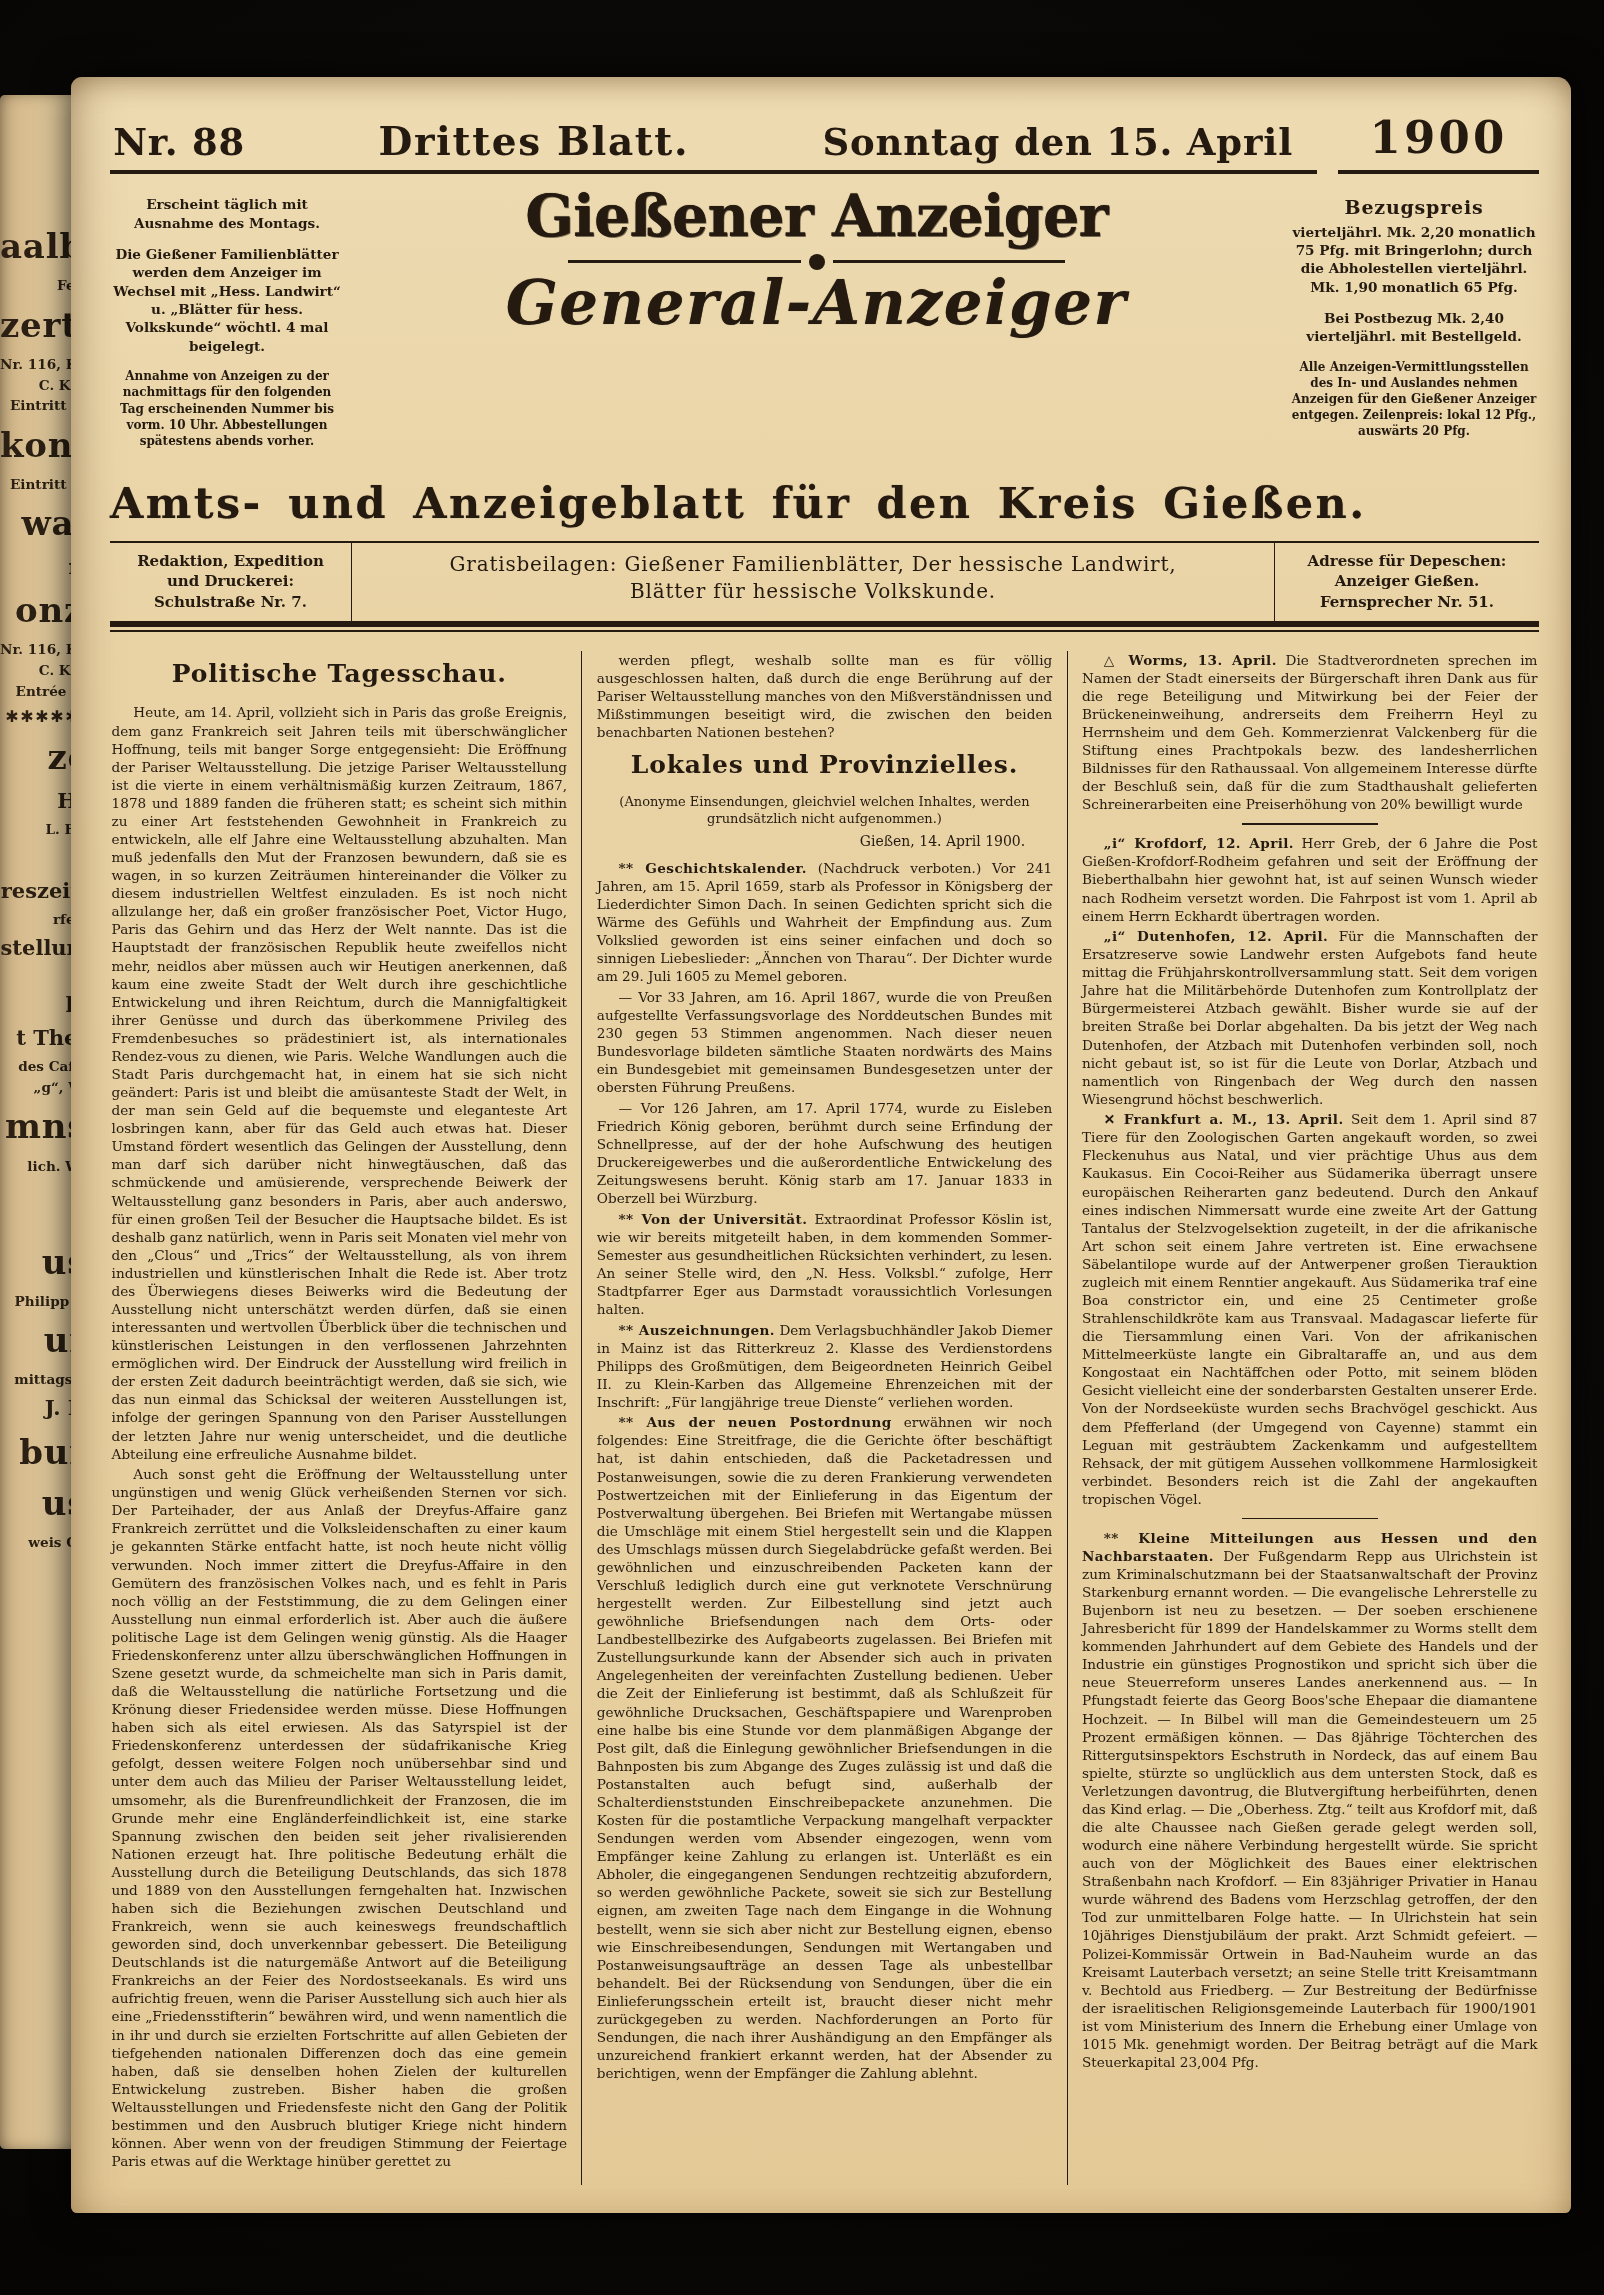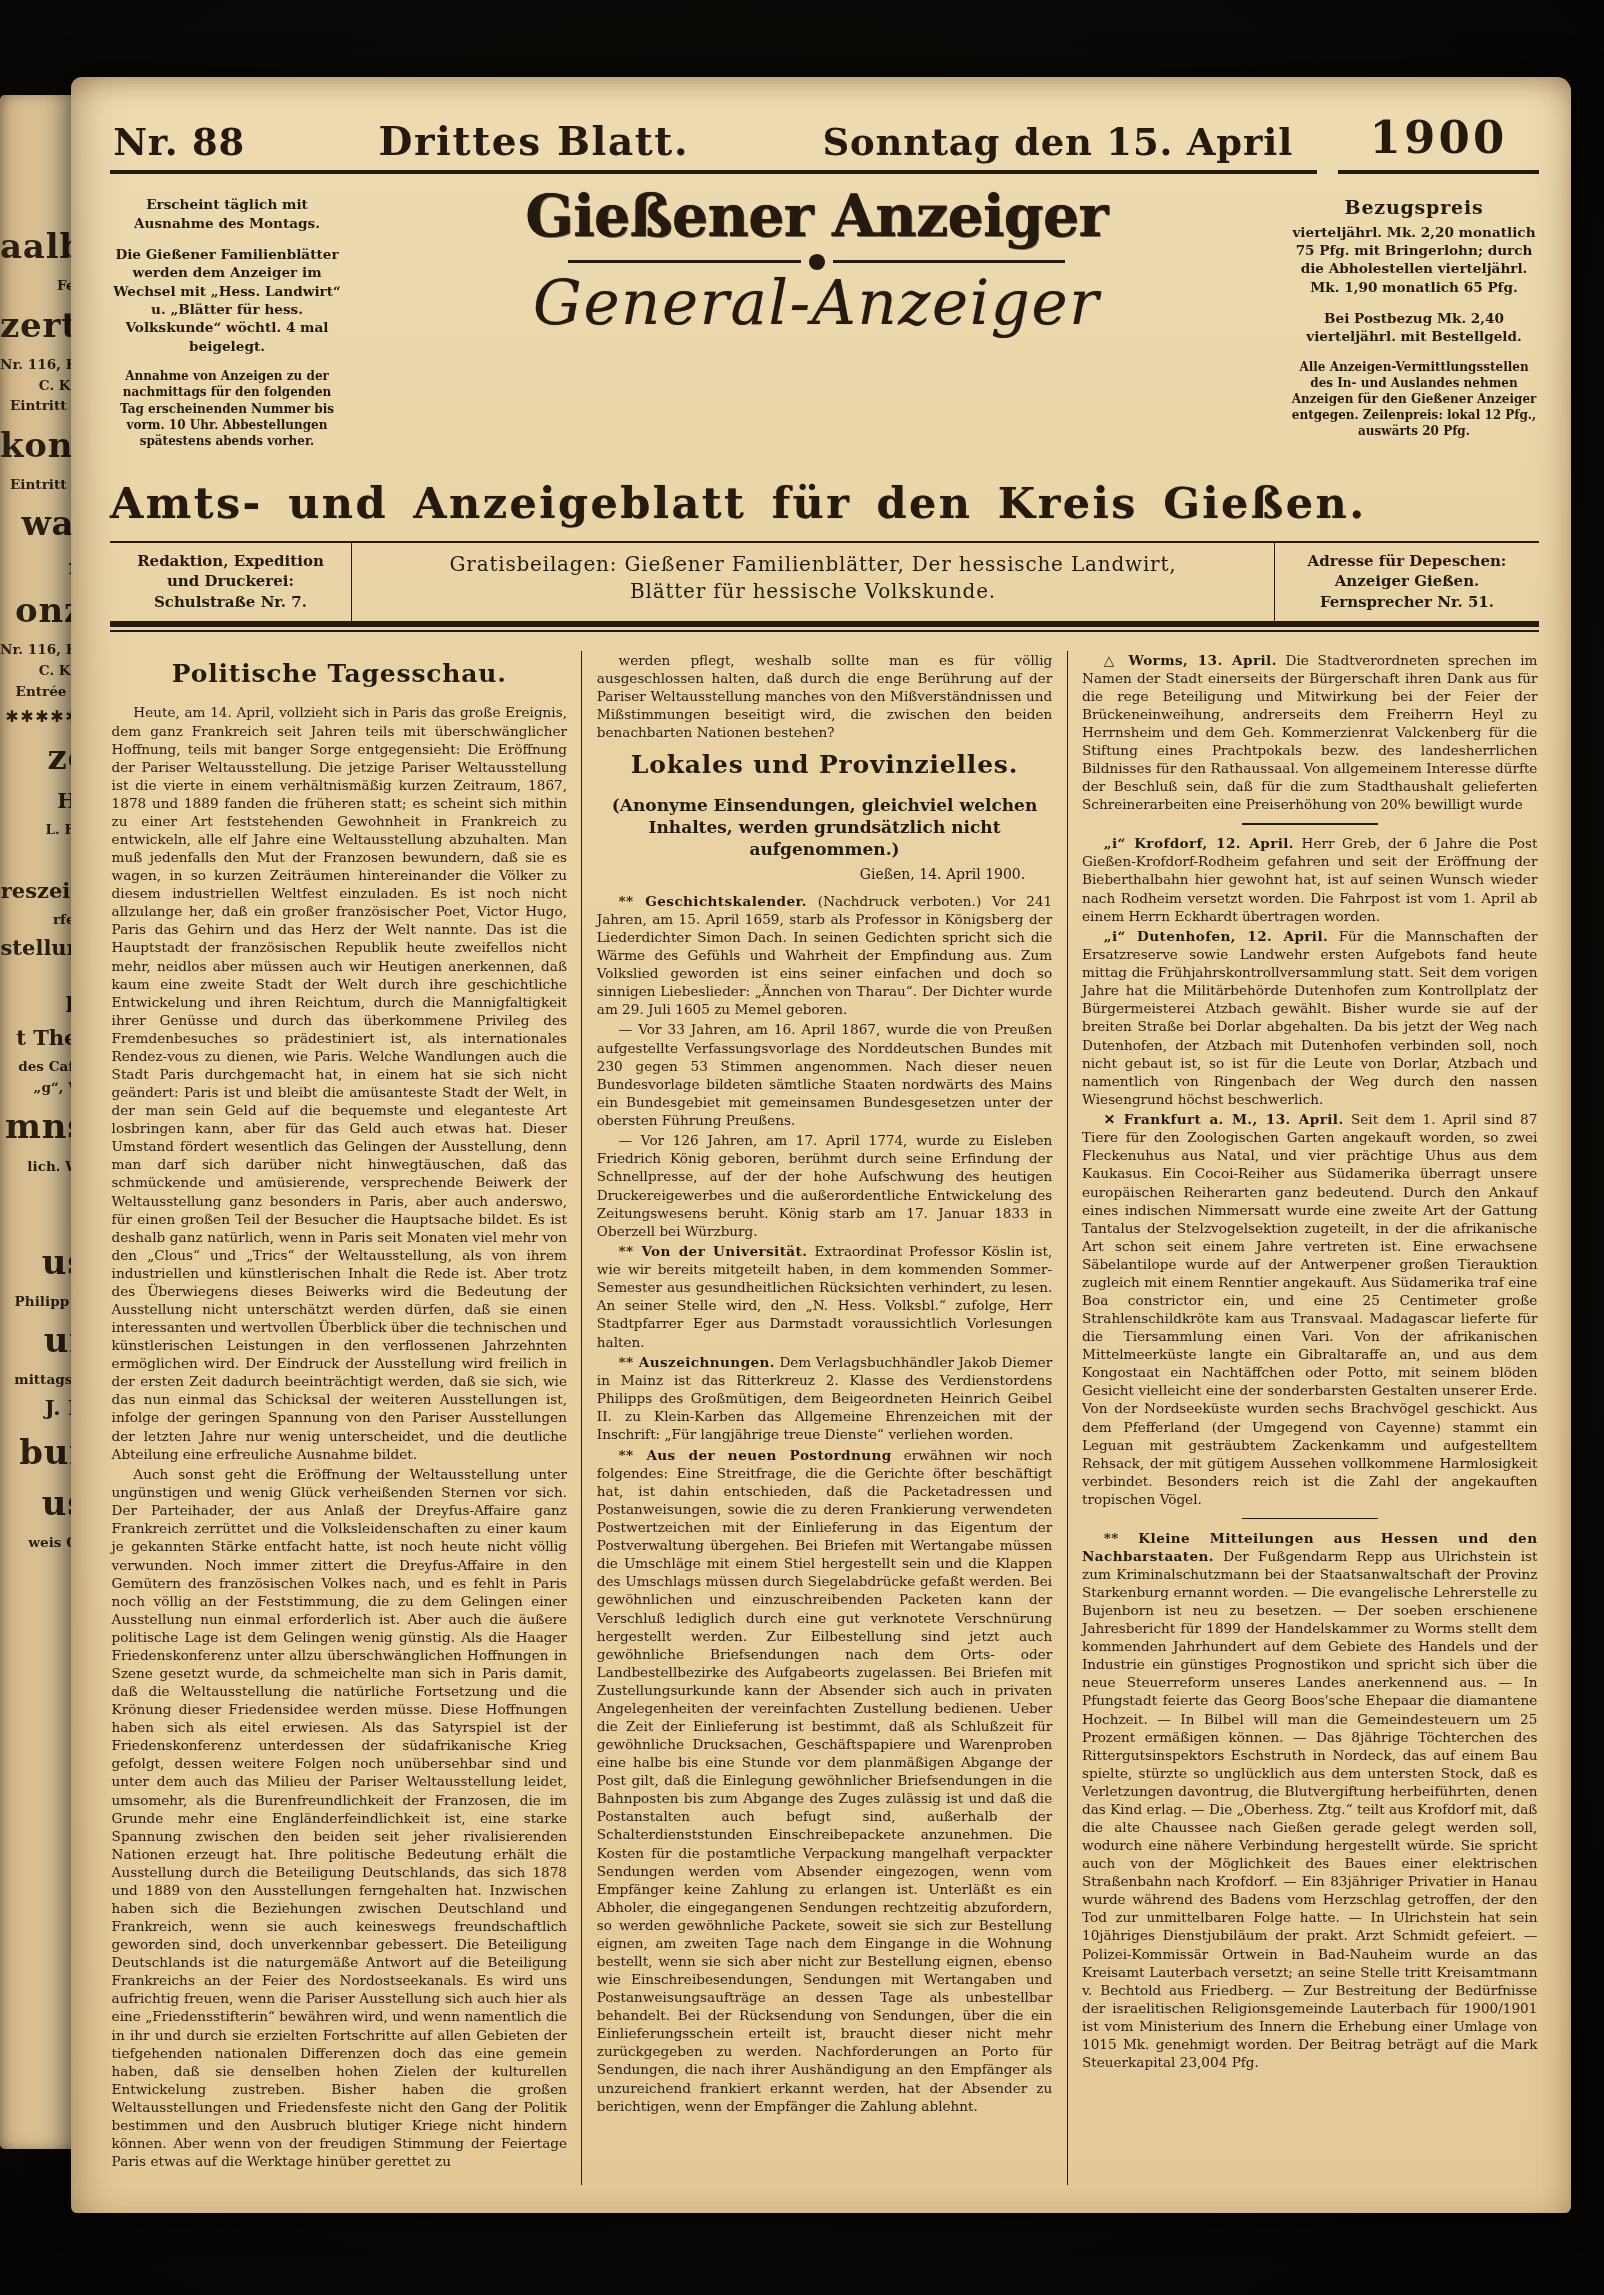--- a/index.html
+++ b/index.html
@@ -45,40 +45,40 @@
   .sidebox{font-size:13.6px;font-weight:bold;text-align:center;line-height:1.35;padding-top:8px;}
   .sidebox p{margin:0 0 13px;}
   .sidebox .small{font-size:12px;font-weight:bold;}
   .bezug-title{font-size:19px;letter-spacing:0.8px;margin-bottom:1.6px;}
   .titlewrap{text-align:center;}
   .title{font-size:57px;font-weight:bold;letter-spacing:-0.8px;line-height:1.02;
     text-shadow:0 0 0.8px #241a10, 0.8px 0.8px 0 rgba(36,26,16,.55);white-space:nowrap;}
   .title-orn{display:flex;align-items:center;justify-content:center;width:497px;margin:8px auto 1.6px;}
   .title-orn .line{flex:1;height:2.4px;background:#241a10;}
   .title-orn .dot{width:16px;height:16px;border-radius:50%;background:#241a10;margin:0 8px;}
-  .subtitle{font-size:61px;font-weight:normal;font-style:italic;letter-spacing:1.6px;line-height:1.05;
+  .subtitle{font-size:61px;font-weight:bold;font-style:italic;letter-spacing:1.6px;line-height:1.05;
     text-shadow:0 0 0.8px rgba(36,26,16,.6);}
   .tagline{font-size:43px;font-weight:bold;text-align:left;letter-spacing:2.4px;word-spacing:8px;
     margin-top:16px;text-shadow:0 0 0.8px rgba(36,26,16,.55);}
   
   .infobar{display:grid;grid-template-columns:241px 1fr 265px;border-top:2.4px solid #241a10;margin-top:13px;}
   .infocell{padding:8px 9.6px 9.6px;text-align:center;line-height:1.35;}
   .infocell + .infocell{border-left:1.6px solid #241a10;}
   .info-small{font-size:15px;font-weight:bold;}
   .info-big{font-size:20px;font-weight:normal;letter-spacing:0.8px;}
   .rule-thick{height:5.6px;background:#241a10;}
   .rule-thin{height:1.6px;background:#241a10;margin-top:3.2px;}
   
   .cols{display:flex;margin-top:19px;height:1534px;overflow:hidden;}
   .col{flex:1;padding:0 14.4px;text-align:justify;font-size:13.6px;line-height:1.33;}
   .col:first-child{padding-left:1.6px;}
   .col:last-child{padding-right:1.6px;}
   .col + .col{border-left:1.6px solid #241a10;}
   .blk-h{font-size:25px;font-weight:bold;text-align:center;letter-spacing:0.8px;margin:6.4px 0 13px;text-indent:0;}
-  .blk-sh{font-size:17px;font-weight:bold;text-align:center;line-height:1.3;margin:1.6px 0 4.8px;}
+  .blk-sh{font-size:13px;font-weight:normal;text-align:center;line-height:1.3;margin:1.6px 0 4.8px;}
   .blk-dl{text-align:right;font-weight:normal;font-size:14px;margin:1.6px 27px 8px 0;}
   .blk-p{text-indent:1.6em;margin:0 0 2.4px;}
   .blk-p b{letter-spacing:0.4px;}
   .blk-hr{width:136px;height:1.6px;background:#241a10;margin:9.6px auto;}
 </style>
 </head>
 <body>
 
 <div class="prev-strip">
   <div class="frags">

